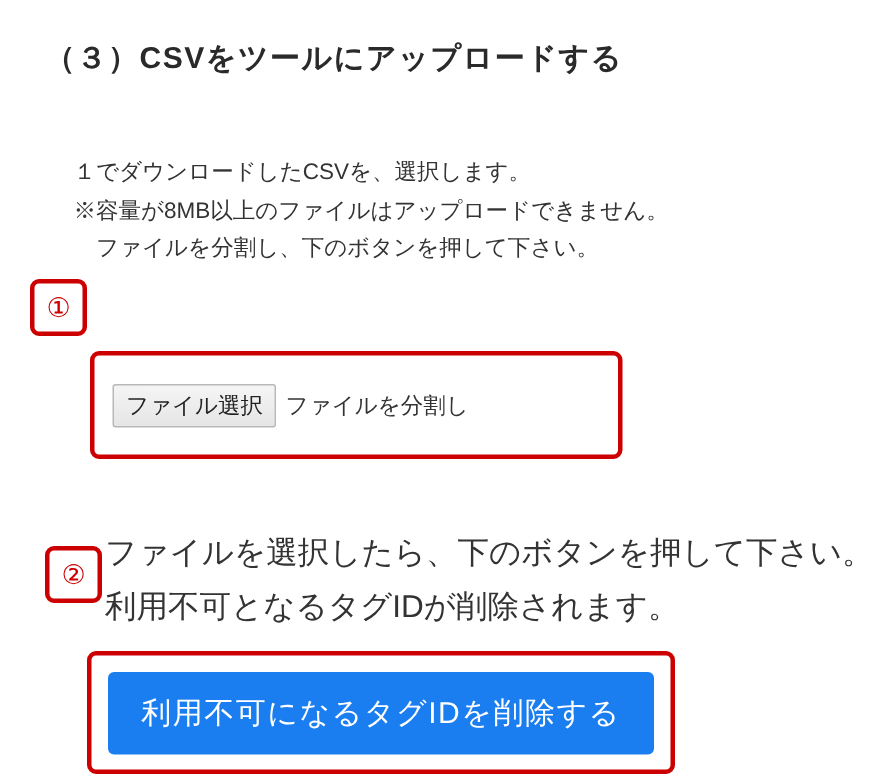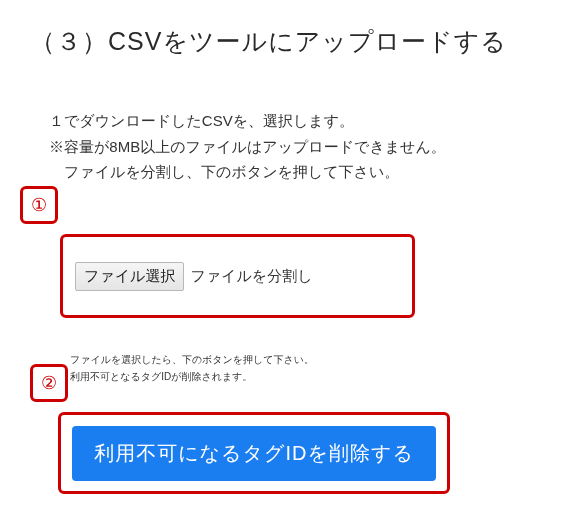--- a/index.html
+++ b/index.html
@@ -10,38 +10,38 @@
     body {
       font-family: "Hiragino Kaku Gothic ProN", "メイリオ", Meiryo, sans-serif;
       background: #ffffff;
       width: 588px;
       height: 518px;
       position: relative;
       padding: 25px 30px;
       color: #333;
     }
     .heading {
-      font-size: 25px;
-      font-weight: normal;
+      font-size: 20px;
+      font-weight: bold;
       color: #2a2a2a;
       letter-spacing: 1px;
       margin-bottom: 50px;
     }
     .desc-block {
       margin-left: 19px;
       font-size: 15px;
       line-height: 1.7;
       color: #333;
     }
     .file-chooser-wrap {
       position: absolute;
       top: 234px;
       left: 60px;
       width: 355px;
-      height: 84px;
+      height: 72px;
       border: 3px solid #cc0000;
       border-radius: 6px;
       display: flex;
       align-items: center;
       padding-left: 12px;
       gap: 6px;
     }
     .file-chooser-btn {
       background: linear-gradient(#f5f5f5, #e5e5e5);
       border: 1px solid #b8b8b8;
@@ -75,27 +75,27 @@
       left: 20px;
     }
     .badge-2 {
       top: 364px;
       left: 30px;
     }
     .desc2-block {
       position: absolute;
       top: 351px;
       left: 70px;
-      font-size: 10px;
+      font-size: 21px;
       line-height: 1.7;
       color: #333;
     }
     .submit-wrap {
       position: absolute;
-      top: 412px;
+      top: 434px;
       left: 58px;
       width: 392px;
       height: 82px;
       border: 3px solid #cc0000;
       border-radius: 6px;
       display: flex;
       align-items: center;
       justify-content: center;
     }
     .submit-btn {

